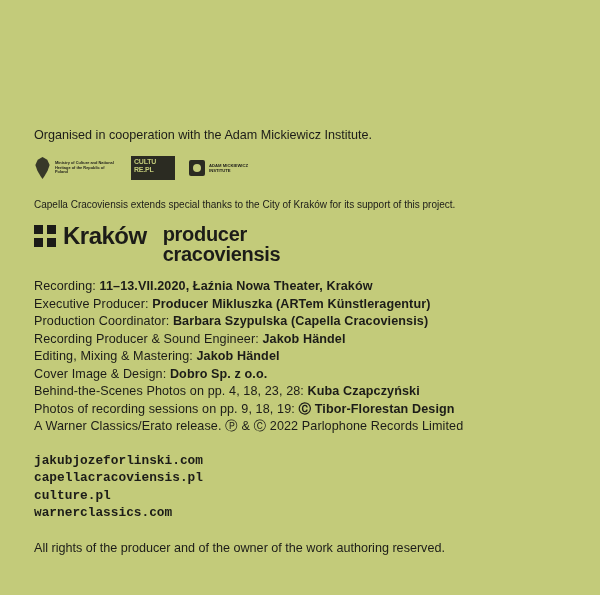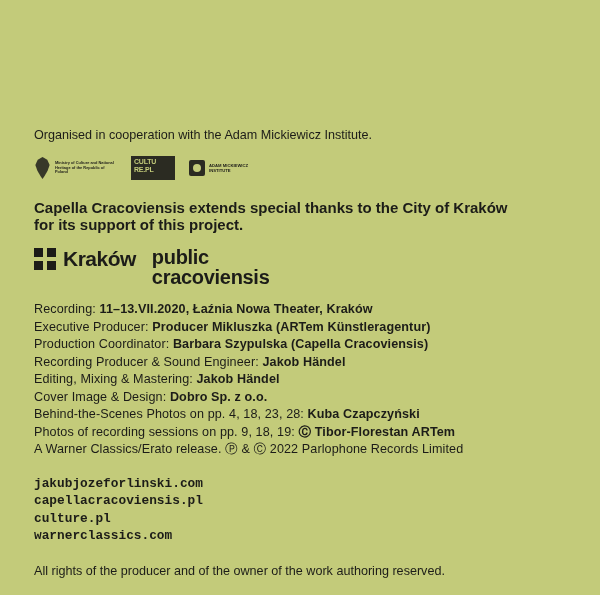--- a/index.html
+++ b/index.html
@@ -96,23 +96,22 @@
   }
   .ami-txt {
     font-size: 4.2px;
     line-height: 5.2px;
     font-weight: bold;
     color: #23231c;
     max-width: 46px;
   }
   
   .thanks {
-    font-size: 15px;
+    font-size: 10px;
     margin-bottom: 14px;
-    font-weight: bold;
   }
   
   .brand-row {
     display: flex;
     align-items: flex-start;
     gap: 16px;
     margin-bottom: 14px;
   }
   .krakow {
     display: flex;
@@ -126,21 +125,21 @@
   }
   .krakow-mark span {
     position: absolute;
     background: #1c1c18;
   }
   .km1 { left: 0;  top: 0;  width: 9px; height: 9px; }
   .km2 { left: 13px; top: 0; width: 9px; height: 9px; }
   .km3 { left: 0;  top: 13px; width: 9px; height: 9px; }
   .km4 { left: 13px; top: 13px; width: 9px; height: 9px; }
   .krakow-word {
-    font-size: 21px;
+    font-size: 24px;
     font-weight: bold;
     letter-spacing: -0.5px;
     line-height: 24px;
   }
   .capella {
     font-size: 20px;
     line-height: 20px;
     font-weight: bold;
     letter-spacing: -0.3px;
   }
@@ -195,34 +194,34 @@
     <div class="krakow">
       <div class="krakow-mark">
         <span class="km1"></span>
           <span class="km2"></span>
           <span class="km3"></span>
           <span class="km4"></span>
       </div>
       <div class="krakow-word">Kraków</div>
     </div>
     <div>
-      <div class="capella">public</div>
+      <div class="capella">producer</div>
       <div class="capella">cracoviensis</div>
     </div>
   </div>
 
   <div class="credits">
     <div class="line"><span>Recording:</span> <b>11–13.VII.2020, Łaźnia Nowa Theater, Kraków</b></div>
     <div class="line"><span>Executive Producer:</span> <b>Producer Mikluszka (ARTem Künstleragentur)</b></div>
     <div class="line"><span>Production Coordinator:</span> <b>Barbara Szypulska (Capella Cracoviensis)</b></div>
     <div class="line"><span>Recording Producer &amp; Sound Engineer:</span> <b>Jakob Händel</b></div>
     <div class="line"><span>Editing, Mixing &amp; Mastering:</span> <b>Jakob Händel</b></div>
     <div class="line"><span>Cover Image &amp; Design:</span> <b>Dobro Sp. z o.o.</b></div>
     <div class="line"><span>Behind-the-Scenes Photos on pp. 4, 18, 23, 28:</span> <b>Kuba Czapczyński</b></div>
-    <div class="line"><span>Photos of recording sessions on pp. 9, 18, 19:</span> <b>Ⓒ Tibor-Florestan ARTem</b></div>
+    <div class="line"><span>Photos of recording sessions on pp. 9, 18, 19:</span> <b>Ⓒ Tibor-Florestan Design</b></div>
     <div class="line"><span>A Warner Classics/Erato release. Ⓟ &amp; Ⓒ 2022 Parlophone Records Limited</span></div>
   </div>
 
   <div class="web">
     <div>jakubjozeforlinski.com</div>
     <div>capellacracoviensis.pl</div>
     <div>culture.pl</div>
     <div>warnerclassics.com</div>
   </div>
 

